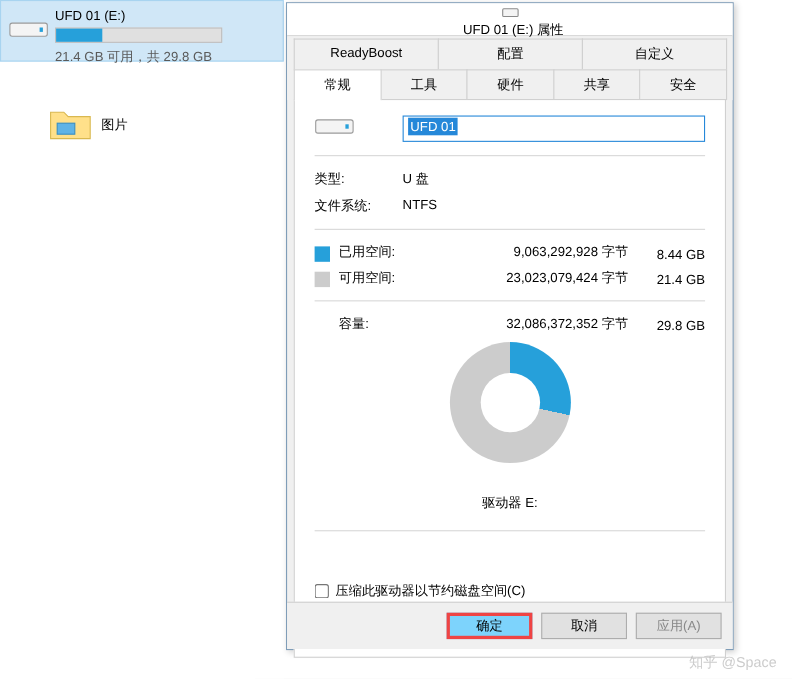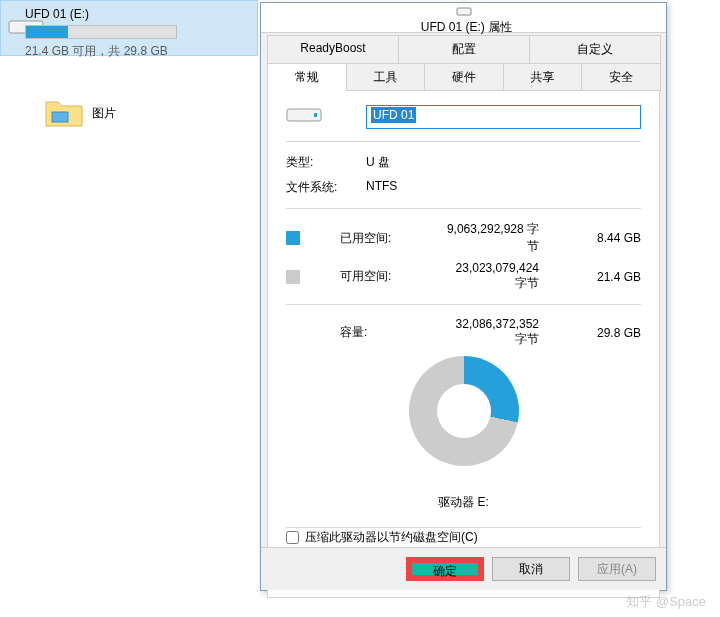--- a/index.html
+++ b/index.html
@@ -1,20 +1,20 @@
 <!DOCTYPE html>
 <html><head>
   <meta charset="utf-8">
   <style>
     * { box-sizing: border-box; margin: 0; padding: 0; font-family: "Segoe UI", "Microsoft YaHei", sans-serif; }
     body { background: #fff; width: 720px; height: 617px; position: relative; overflow: hidden; font-size: 12px; }
 
     
     .explorer-panel { position: absolute; left: 0; top: 0; width: 258px; height: 617px; background: #fff; }
-    .drive-item { position: absolute; left: 0; top: 0; width: 258px; height: 56px; background: #d0e7f7; padding: 6px 6px 6px 24px; border: 1px solid #a8d4f0; }
+    .drive-item { position: absolute; left: 0; top: 0; width: 258px; height: 56px; background: #d0e7f7; padding: 6px 6px 6px 49px; border: 1px solid #a8d4f0; }
     .drive-icon { position: absolute; left: 7px; top: 14px; width: 36px; height: 22px; }
     .drive-icon svg { width: 36px; height: 22px; }
     .drive-title { font-size: 12px; color: #000; margin-bottom: 4px; }
     .cap-bar { width: 152px; height: 14px; background: #e0e0e0; border: 1px solid #bfbfbf; position: relative; margin-bottom: 4px; }
     .cap-fill { position: absolute; left: 0; top: 0; height: 100%; width: 28%; background: #26a0da; }
     .cap-text { font-size: 12px; color: #5a5a5a; }
 
     .folder-item { position: absolute; left: 44px; top: 96px; display: flex; align-items: center; gap: 8px; }
     .folder-icon svg { width: 40px; height: 32px; }
     .folder-label { font-size: 12px; color: #000; }
@@ -38,40 +38,40 @@
     .icon-cell svg { width: 36px; height: 20px; }
     .name-input { flex: 1; height: 24px; border: 1px solid #2588d9; padding: 2px 4px; font-size: 12px; }
     .name-input .sel { background: #2588d9; color: #fff; padding: 1px 2px; }
 
     .divider { border-top: 1px solid #d8d8d8; margin: 12px 0; }
 
     .kv-row { display: flex; font-size: 12px; margin-bottom: 8px; color: #000000; }
     .kv-label { width: 80px; }
     .kv-val { flex: 1; }
 
-    .space-row { display: flex; align-items: center; font-size: 12px; margin-bottom: 6px; gap: 32px; }
+    .space-row { display: flex; align-items: flex-end; font-size: 12px; margin-bottom: 6px; }
     .swatch { width: 14px; height: 14px; margin-right: 8px; }
     .sw-used { background: #26a0da; }
     .sw-free { background: #ccc; }
     .sp-label { width: 72px; }
     .sp-bytes { flex: 1; text-align: right; padding-right: 14px; }
     .sp-human { width: 56px; text-align: right; }
 
     .chart-wrap { display: flex; flex-direction: column; align-items: center; margin-top: 8px; gap: 16px; }
     .donut { width: 110px; height: 110px; border-radius: 50%; background: conic-gradient(#26a0da 0deg 102deg, #cccccc 102deg 360deg); position: relative; margin-bottom: 12px; }
     .donut::after { content: ''; position: absolute; left: 28px; top: 28px; width: 54px; height: 54px; background: #fff; border-radius: 50%; }
     .chart-label { font-size: 12px; color: #000; }
 
     .checks { position: absolute; left: 18px; bottom: 18px; right: 18px; }
     .check-row { display: flex; align-items: center; font-size: 12px; margin-bottom: 8px; }
     .check-row input { margin-right: 6px; }
 
     .buttons { position: absolute; left: 0; right: 0; bottom: 0; height: 43px; background: #f0f0f0; border-top: 1px solid #d0d0d0; display: flex; justify-content: flex-end; align-items: center; padding: 0 10px; gap: 8px; }
     .btn { width: 78px; height: 24px; border: 1px solid #adadad; background: #e1e1e1; font-size: 12px; cursor: pointer; }
-    .btn.primary { border: 6px solid #ef4444; background: #14b8a6; }
+    .btn.primary { border: 3px solid #ef4444; background: #7dd3fc; }
     .btn.disabled { color: #888; }
 
     .watermark { position: absolute; right: 14px; bottom: 6px; color: #aaa; font-size: 13px; opacity: 0.6; }
   </style>
 </head>
 <body>
 
 <div class="explorer-panel">
   <div class="drive-item">
     <div class="drive-icon">

